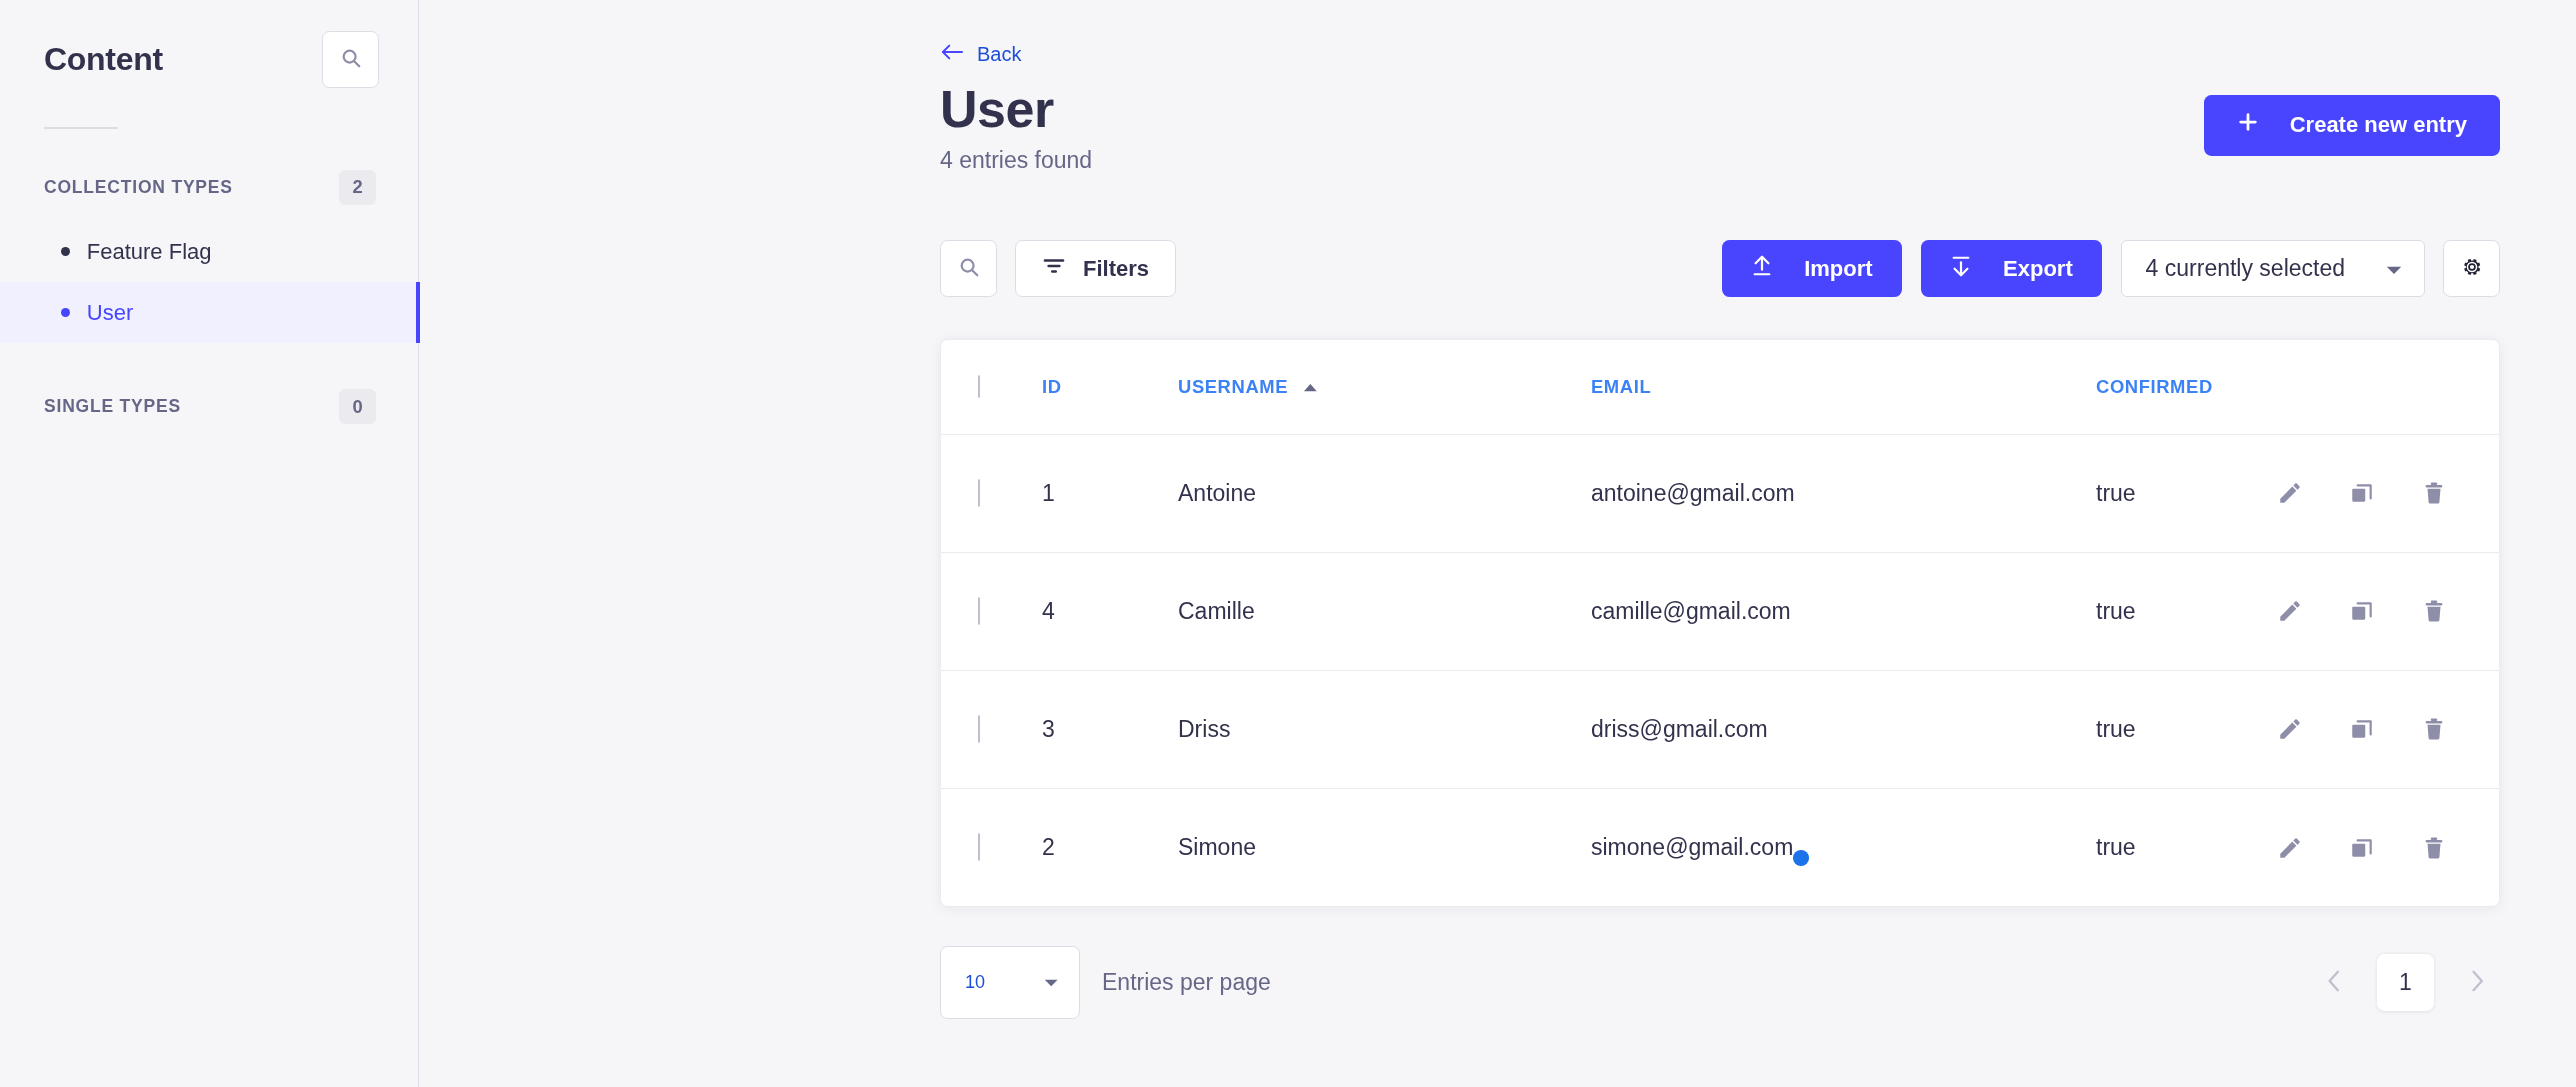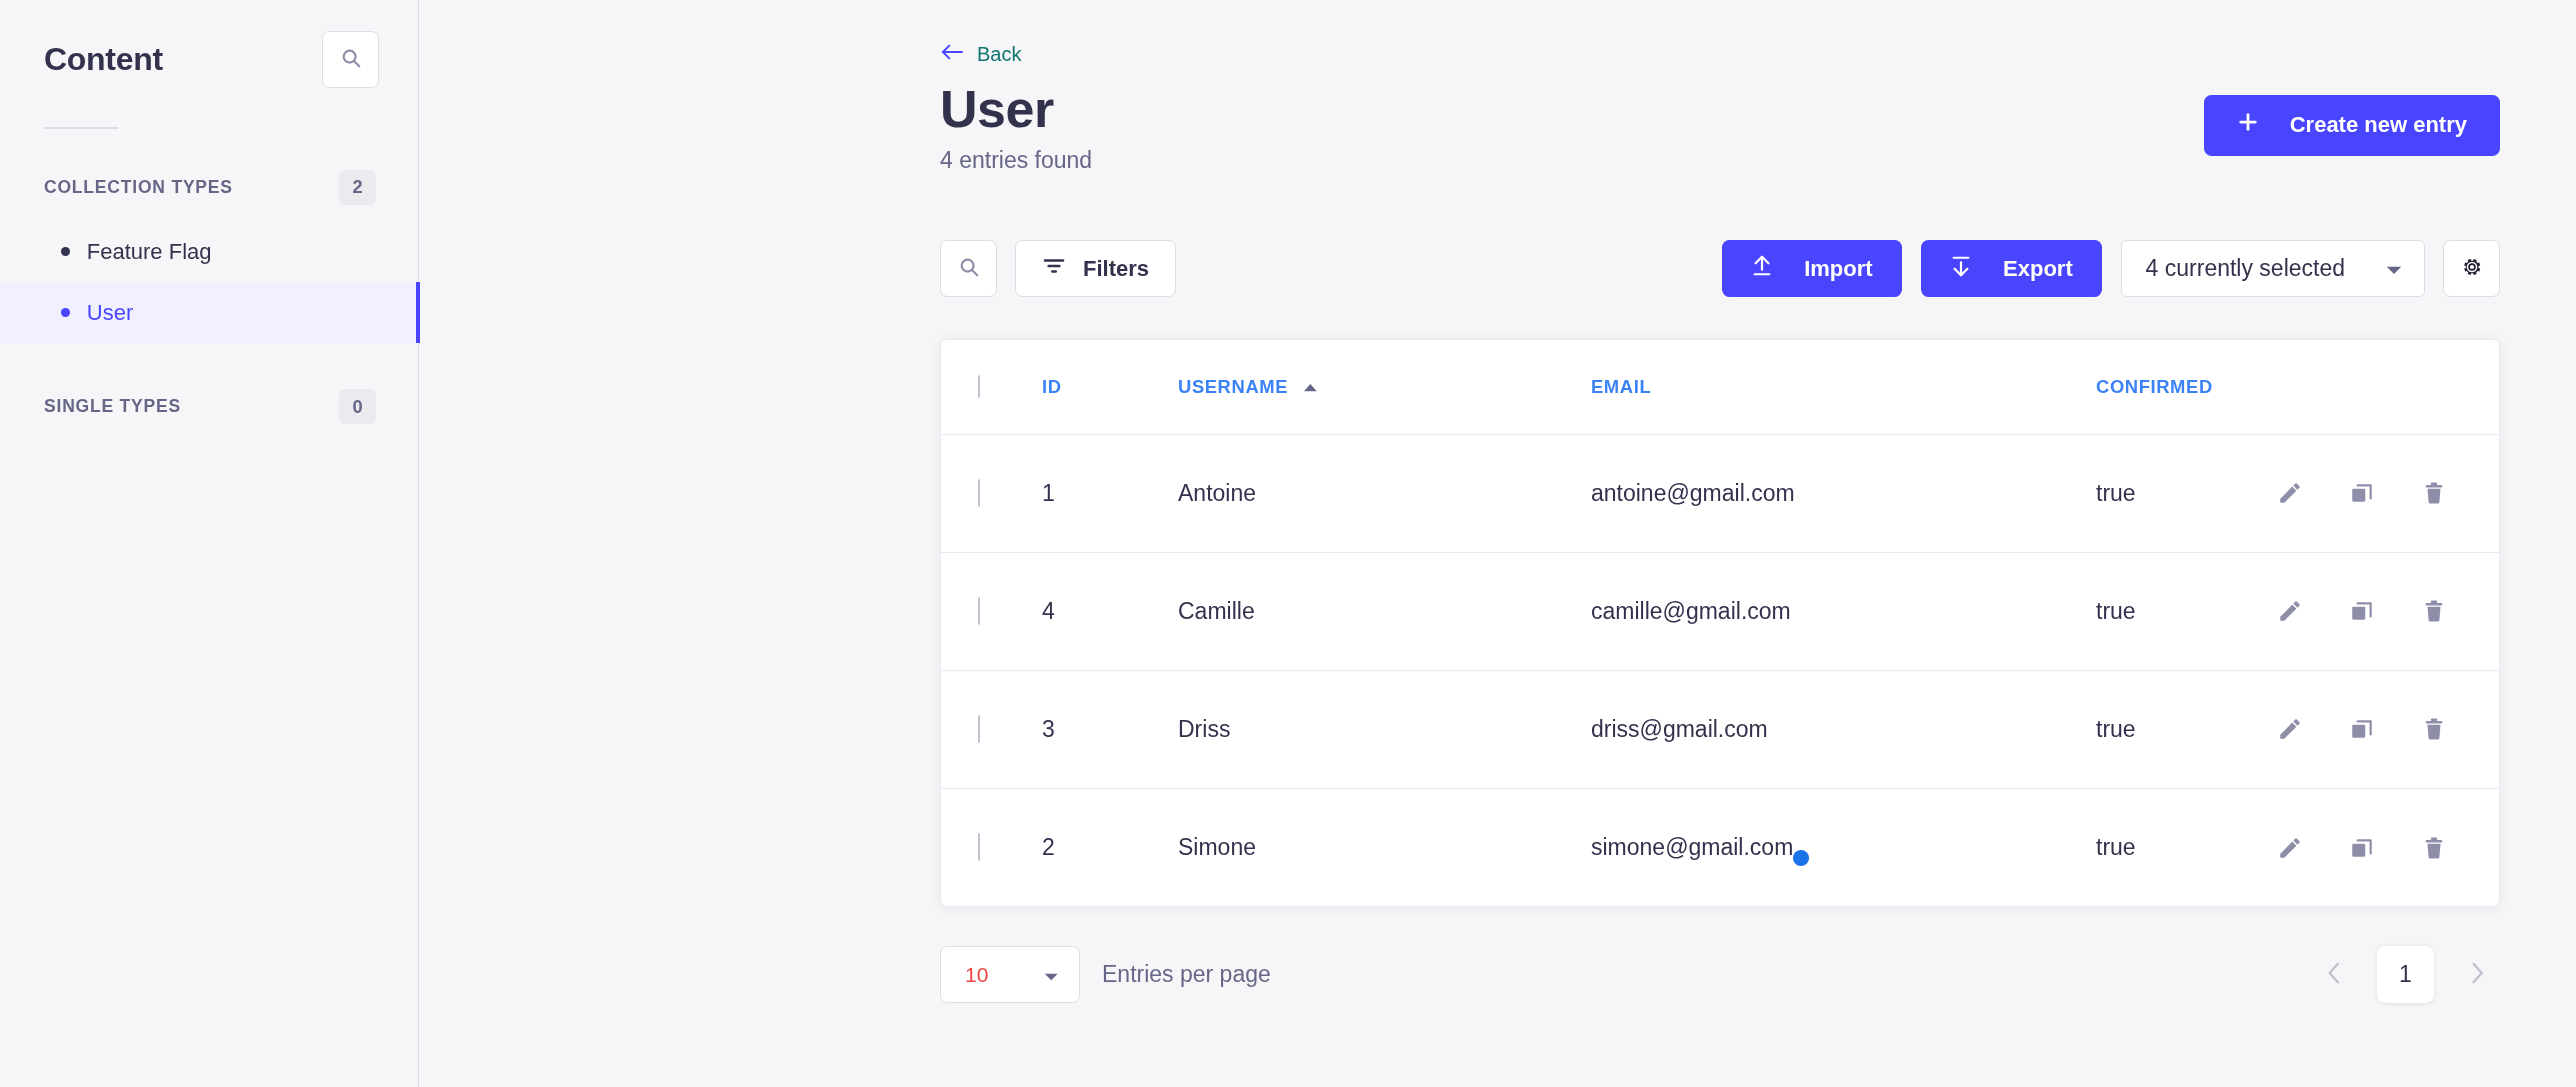--- a/index.html
+++ b/index.html
@@ -59,21 +59,21 @@
   .sb-item.active::after {
     content: ""; position: absolute; right: -1.8px; top: 0;
     width: 3.7px; height: 100%; background: #4945ff;
   }
 
   
   .main { flex: 1; height: 1087px; position: relative; overflow: hidden; }
 
   .back-link {
     display: inline-flex; align-items: center; gap: 13px;
-    margin: 42px 0 0 521px; color: #0f766e;
+    margin: 42px 0 0 521px; color: #1d4ed8;
     font-size: 20px; cursor: pointer; text-decoration: none;
   }
   .head-row {
     display: flex; align-items: flex-start; justify-content: space-between;
     padding: 13px 76px 0 521px;
   }
   .page-title { font-size: 52px; font-weight: bold; color: #32324d; letter-spacing: -0.5px; line-height: 1.12; }
   .page-sub { font-size: 23px; color: #666687; margin-top: 9.2px; }
 
   .btn {
@@ -143,24 +143,24 @@
   .actions { display: flex; align-items: center; justify-content: flex-end; gap: 46px; padding-right: 52px; }
   .act-icon { cursor: pointer; display: inline-flex; }
 
   
   .footer {
     display: flex; align-items: center; justify-content: space-between;
     padding: 0 76px 0 521px; margin-top: 39px;
   }
   .per-page { display: flex; align-items: center; gap: 22px; }
   .pp-select {
-    width: 140px; height: 57px; padding: 0 18.4px 0 24px;
+    width: 140px; height: 73px; padding: 0 18.4px 0 24px;
     background: #ffffff; border: 0.9px solid #dcdce4; border-radius: 7.4px;
     display: flex; align-items: center; justify-content: space-between;
-    font-size: 21px; color: #ef4444; cursor: pointer;
+    font-size: 18px; color: #1d4ed8; cursor: pointer;
   }
   .pp-label { font-size: 23px; color: #666687; }
   .pager { display: flex; align-items: center; gap: 20px; }
   .pg-arrow { width: 46px; height: 46px; display: flex; align-items: center; justify-content: center; cursor: pointer; }
   .pg-num {
     width: 57px; height: 57px; background: #ffffff; border-radius: 7.4px;
     box-shadow: 0 0.9px 3.7px rgba(33,33,52,0.1);
     display: flex; align-items: center; justify-content: center;
     font-size: 23px; color: #32324d; cursor: pointer;
   }

